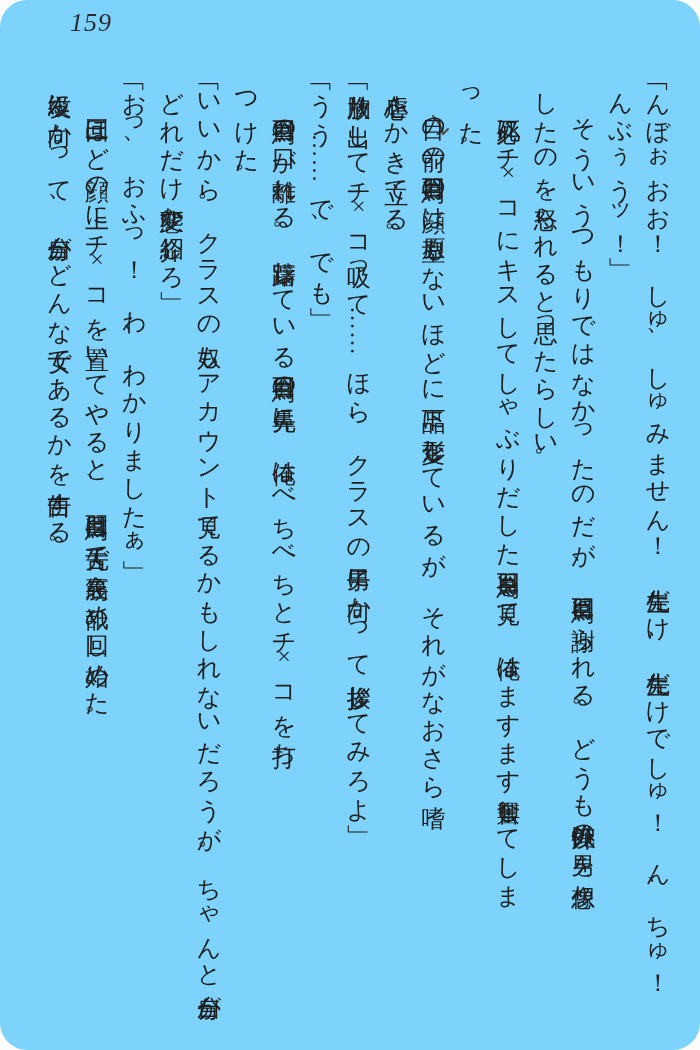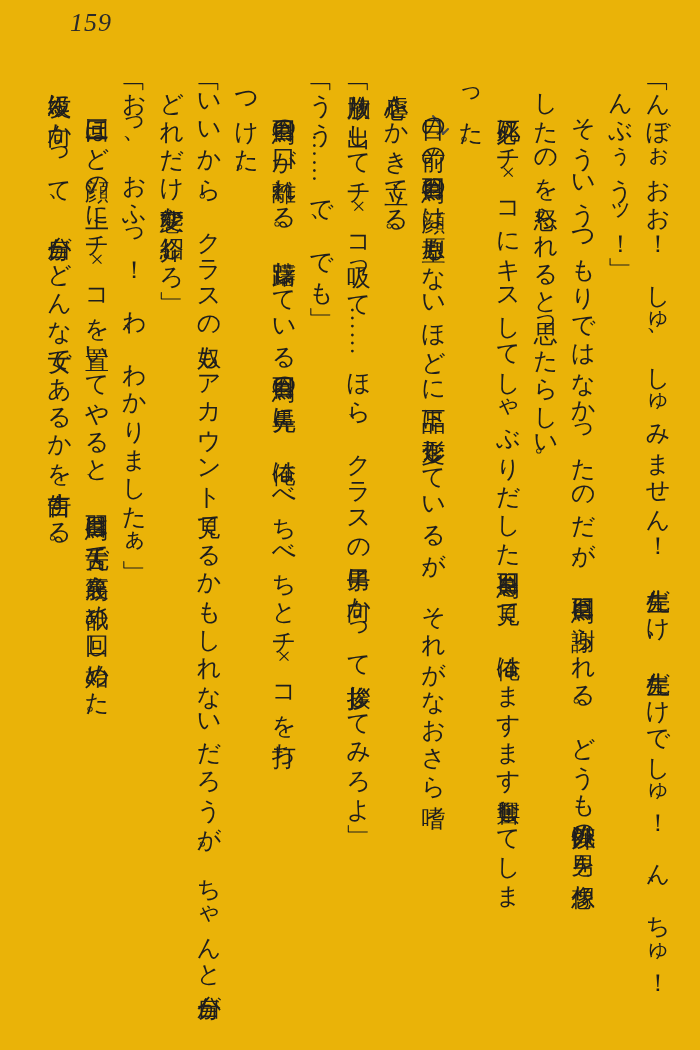--- a/index.html
+++ b/index.html
@@ -10,21 +10,22 @@
     width: 700px;
     height: 1050px;
     background: #fcfcfb;
     overflow: hidden;
     position: relative;
     font-family: "Liberation Serif", "DejaVu Serif", serif;
   }
   .page {
     position: absolute;
     inset: 0;
-    background: #eab308;
+    background: #7dd3fc;
+    border-radius: 27px;
   }
   .folio {
     position: absolute;
     left: 70px;
     top: 8px;
     font-size: 26px;
     font-style: italic;
     letter-spacing: 1px;
     color: #2b2b2b;
     font-family: "Liberation Serif", "DejaVu Serif", serif;

